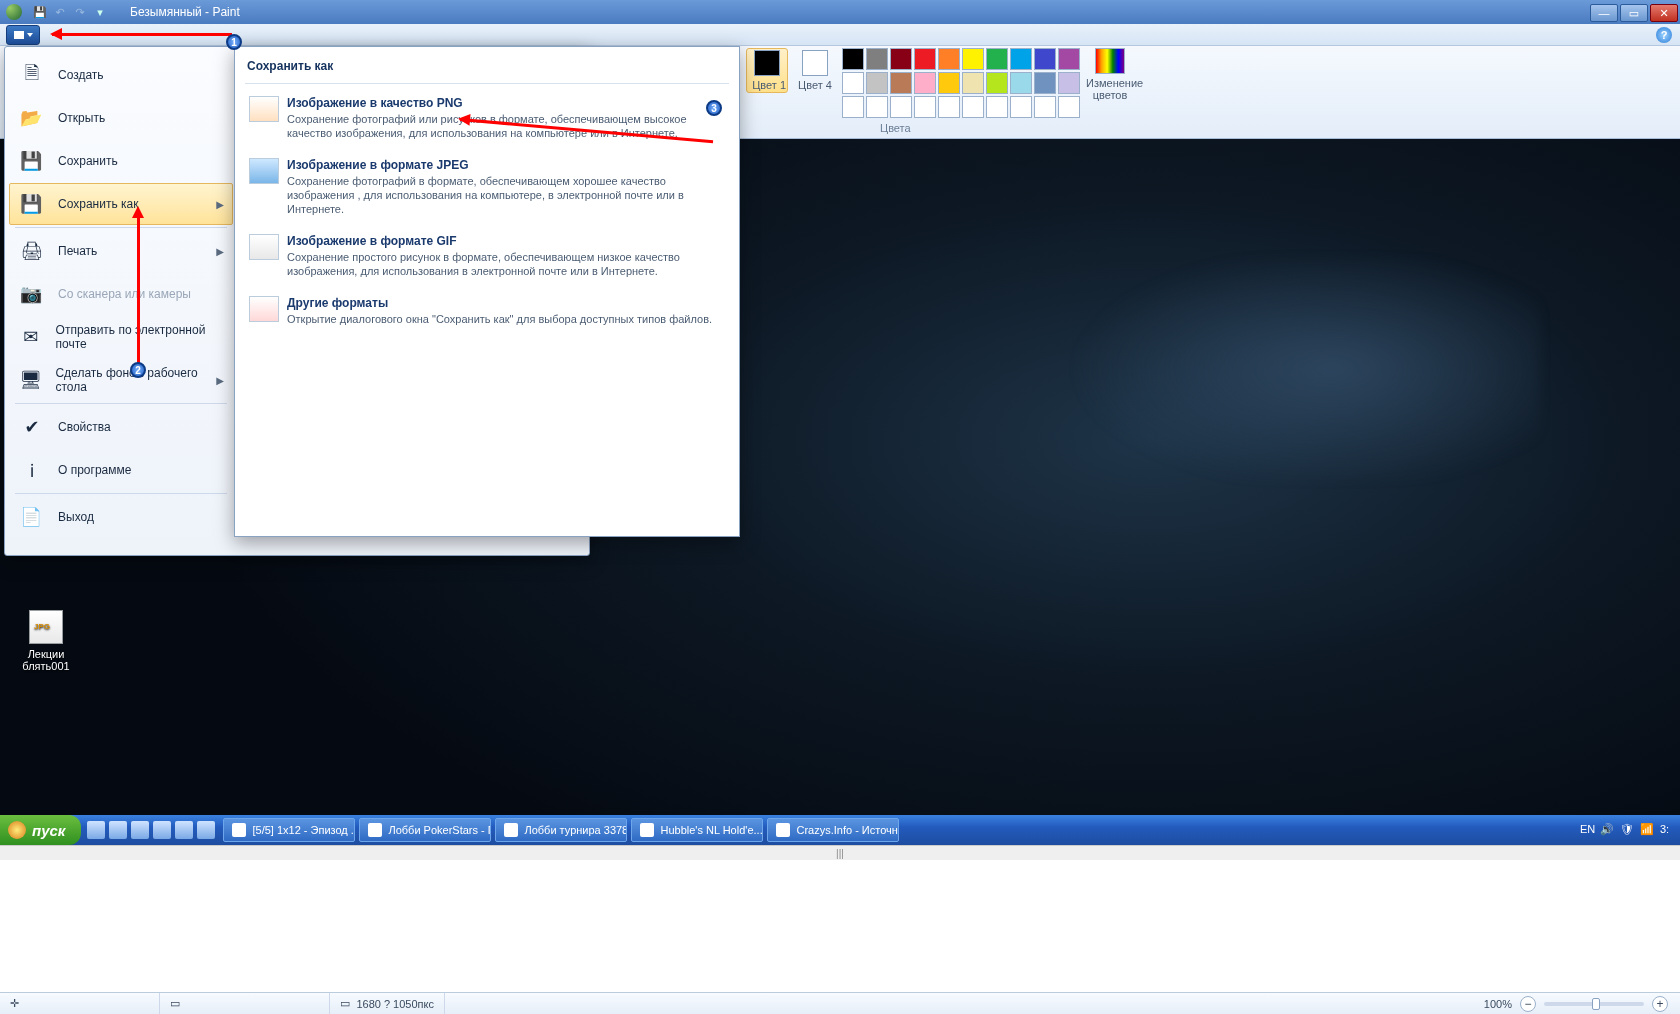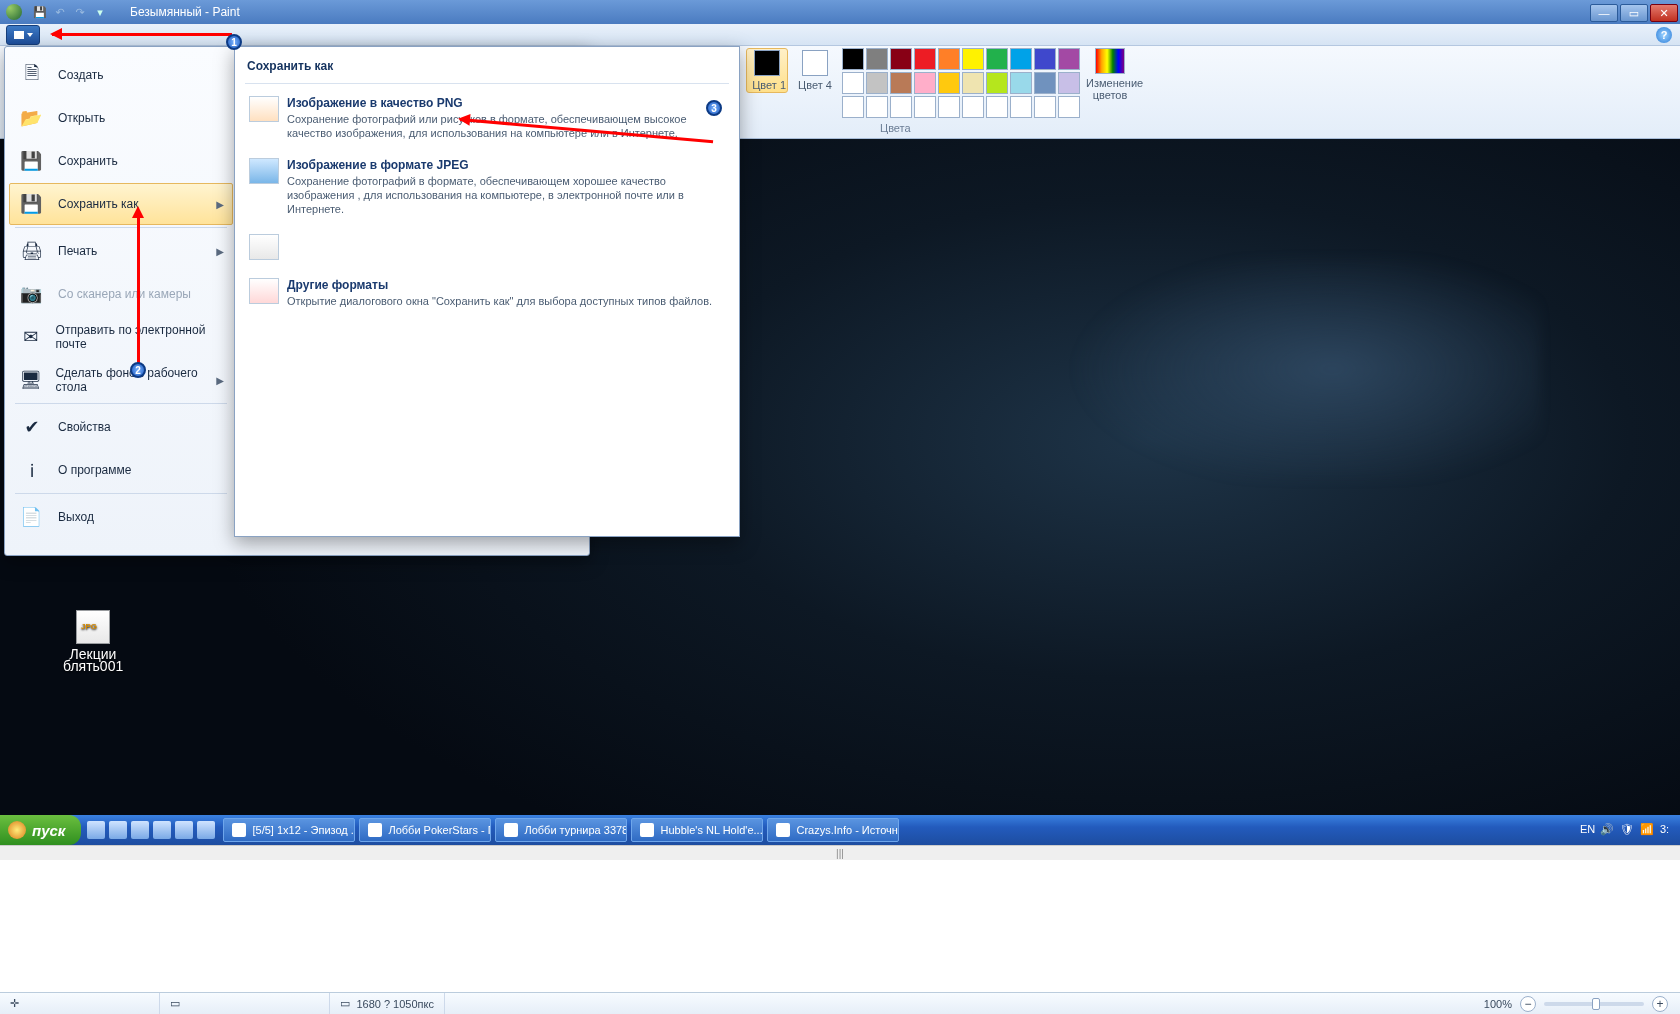--- a/index.html
+++ b/index.html
@@ -62,21 +62,21 @@
 .b2{left:130px;top:362px;}
 .arrow3{position:absolute; left:460px; top:118px; width:254px; height:3px; background:red; transform:rotate(5deg); transform-origin:left center; z-index:25;}
 .arrow3::before{content:"";position:absolute;left:-8px;top:-5px;border:6px solid transparent;border-right:12px solid red;}
 .b3{left:706px;top:100px;}
 
 
 .canvasbg { position:absolute; left:0; top:139px; right:0; bottom: 0; background: radial-gradient(1200px 600px at 1150px 300px, #1e3448 0%, #0d1824 40%, #050a12 80%); }
 .canvasbg .cloud { position:absolute; right:140px; top:120px; width:520px; height:220px; background: radial-gradient(260px 120px at 60% 50%, rgba(60,90,120,.6), rgba(10,20,30,0)); filter:blur(6px);}
 
 
-.deskicon { position:absolute; left:16px; top:610px; width:60px; text-align:center; color:#fff; font-size:14px; line-height:12px; z-index:5; text-shadow:0 1px 2px #000;margin-left:47px;}
+.deskicon { position:absolute; left:16px; top:610px; width:60px; text-align:center; color:#fff; font-size:11px; line-height:12px; z-index:5; text-shadow:0 1px 2px #000;}
 .deskicon .ic { width:34px;height:34px;margin:0 auto 4px;background:linear-gradient(#fff,#e8e8e8);border:1px solid #999c9f; position:relative;}
 .deskicon .ic::after{content:"JPG";position:absolute;left:4px;top:10px;font-size:8px;color:#d58a00;font-weight:bold;}
 
 
 .taskbar { position:absolute; left:0; bottom:169px; right:0; height:30px; background:linear-gradient(#3a81e0,#235bbd 40%,#1d4da0); display:flex; align-items:center; z-index:6; }
 .startbtn { height:30px; padding:0 16px 0 8px; background:linear-gradient(#6bbf3f,#2f8f1f); border-radius:0 12px 12px 0; color:#fff; font-style:italic; font-weight:bold; font-size:15px; display:flex; align-items:center; gap:6px; }
 .startbtn .orb{width:18px;height:18px;border-radius:50%;background:radial-gradient(#ffec7a,#d97a1a);} 
 .ql { display:flex; gap:4px; margin:0 6px; }
 .ql span{width:18px;height:18px;background:linear-gradient(#cfe3ff,#7aa9e6);border-radius:2px;}
 .taskbtn{height:24px;padding:0 8px;margin:0 2px;background:linear-gradient(#5a94e0,#2f6bc4);border:1px solid #6ea6eb;border-radius:2px;color:#fff;font-size:11px;display:flex;align-items:center;gap:6px;min-width:132px;max-width:132px;overflow:hidden;white-space:nowrap;}
@@ -251,20 +251,24 @@
       </div>
       <div class="subitem">
         <div class="sic jpg"></div>
     <div class="txt">
           <b>Изображение в формате JPEG</b>
     <span>Сохранение фотографий в формате, обеспечивающем хорошее качество изображения , для использования на компьютере, в электронной почте или в Интернете.</span>
         </div>
       </div>
       <div class="subitem">
         <div class="sic gif"></div>
+    <div class="txt">
+          <b>Изображение в формате GIF</b>
+    <span>Сохранение простого рисунок в формате, обеспечивающем низкое качество изображения, для использования в электронной почте или в Интернете.</span>
+        </div>
       </div>
       <div class="subitem">
         <div class="sic oth"></div>
     <div class="txt">
           <b>Другие форматы</b>
     <span>Открытие диалогового окна "Сохранить как" для выбора доступных типов файлов.</span>
         </div>
       </div>
     </div>
 </div>

